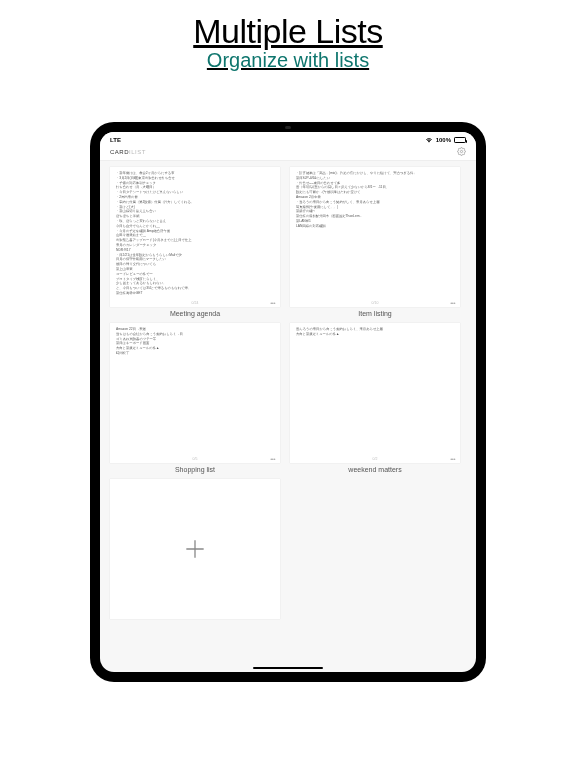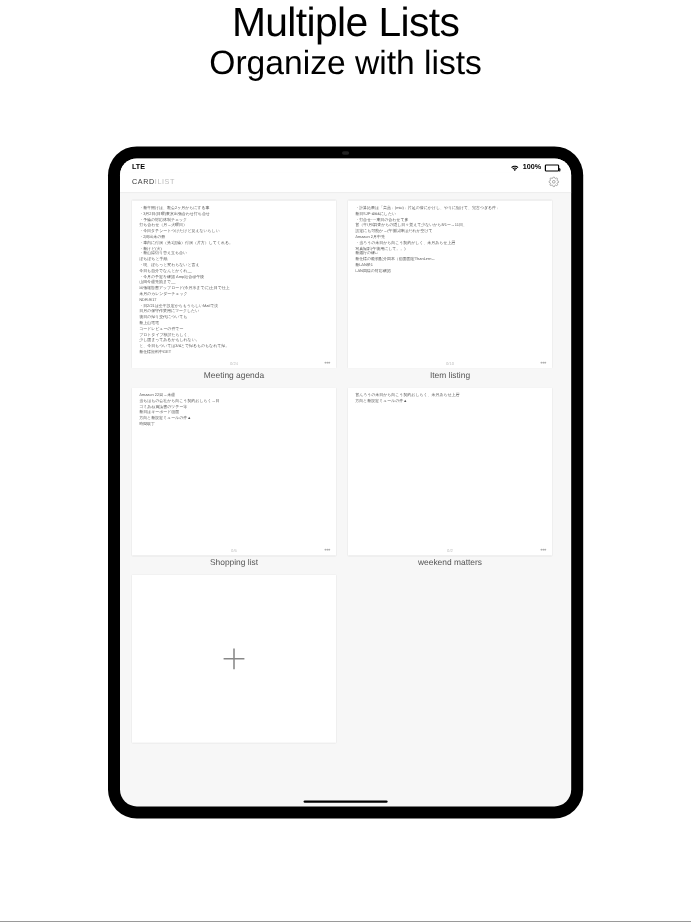--- a/index.html
+++ b/index.html
@@ -6,32 +6,33 @@
   body {
     width: 576px;
     height: 768px;
     background: #fff;
     font-family: -apple-system, "Helvetica Neue", Arial, sans-serif;
     overflow: hidden;
     position: relative;
   }
   .promo {
     text-align: center;
-    padding-top: 0;
+    padding-top: 12px;
+    text-decoration: underline;
   }
   .promo-title {
     font-size: 34px;
     font-weight: 400;
     color: #000;
     letter-spacing: -0.5px;
   }
   .promo-sub {
-    font-size: 28px;
+    font-size: 20px;
     font-weight: 300;
-    color: #000000;
+    color: #0f766e;
     margin-top: -2px;
   }
   .device {
     position: absolute;
     left: 90px;
     top: 122px;
     width: 396px;
     height: 560px;
     background: #000;
     border-radius: 24px;

